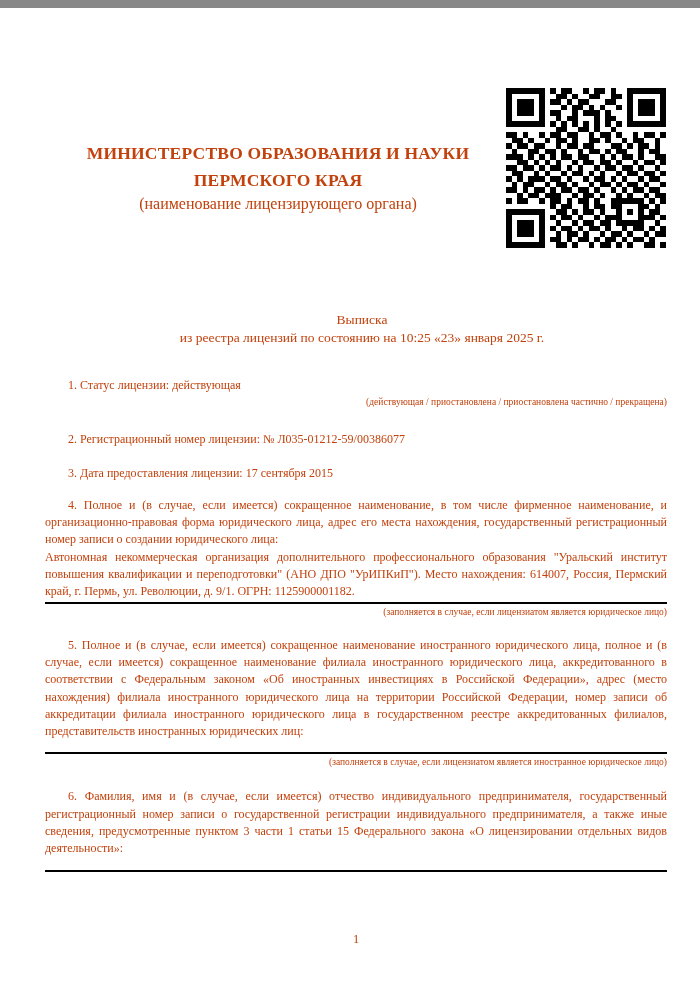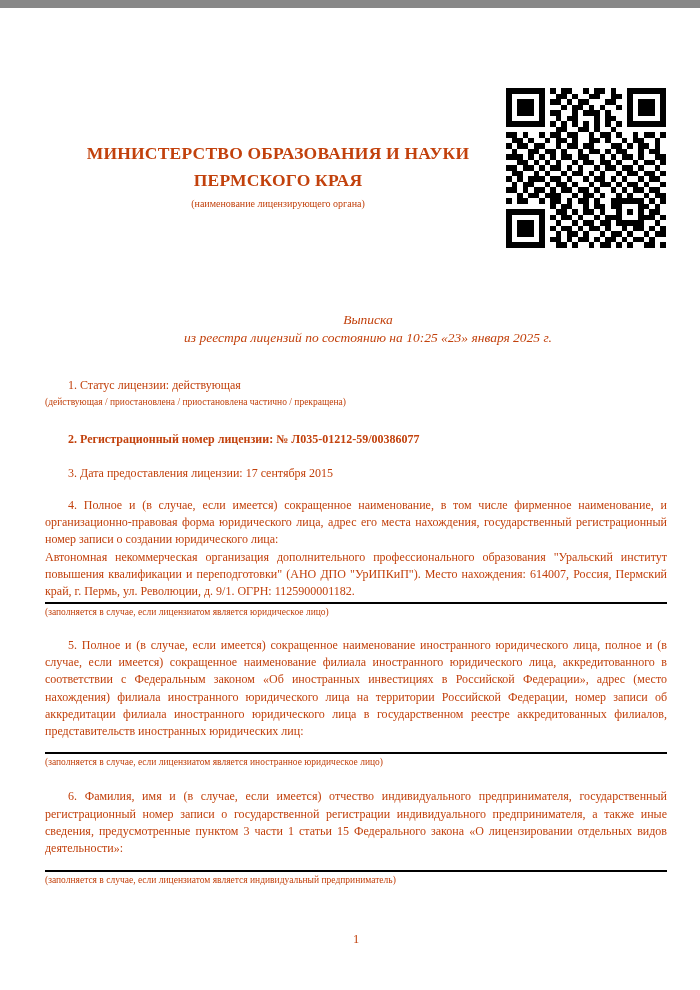--- a/index.html
+++ b/index.html
@@ -22,59 +22,58 @@
     text-align:center;
   }
   .org-name{
     font-size:17.5px;
     font-weight:bold;
     line-height:27px;
     letter-spacing:.2px;
   }
   .org-caption{
     margin-top:3px;
-    font-size:10px;
+    font-size:16px;
     line-height:13px;
   }
   
   .qr{
     position:absolute;
     left:506px;top:80px;
     width:160px;height:160px;
   }
   .qr svg{width:160px;height:160px;shape-rendering:crispEdges;display:block;}
   
   .doc-title{
     margin-top:101px;
     text-align:center;
     font-size:13.5px;
     line-height:17.5px;
     position:relative;
-    left:12px;
-    font-style:italic;
+    left:6px;
   }
   
   .item{font-size:12px;line-height:17.3px;}
   .single{margin-top:0;text-indent:23px;}
   .para{text-align:justify;text-indent:23px;}
   .value-para{text-align:justify;text-indent:0;}
   .caption{
     font-size:9.5px;
     line-height:13px;
-    text-align:left;
+    text-align:right;
     margin-top:2px;
   }
   .rule{
     height:2px;
     background:#000;
     margin-top:1px;
   }
   .rule.standalone{margin-top:12px;}
   .m-item1{margin-top:31px;}
-  .m-item2{margin-top:22px;font-weight:bold;}
+  .m-item2{margin-top:22px;}
   .m-item3{margin-top:16px;}
   .m-item4{margin-top:15px;}
   .m-item5{margin-top:18px;}
   .m-item6{margin-top:19px;}
   .m-item7{margin-top:26px;}
   .page-number{
     position:absolute;
     left:45px;right:33px;
     top:924px;
     text-align:center;
@@ -118,20 +117,19 @@
     <div class="item value-para">Автономная некоммерческая организация дополнительного профессионального образования "Уральский институт повышения квалификации и переподготовки" (АНО ДПО "УрИПКиП"). Место нахождения: 614007, Россия, Пермский край, г. Пермь, ул. Революции, д. 9/1. ОГРН: 1125900001182.</div>
     <div class="rule"></div>
     <div class="caption">(заполняется в случае, если лицензиатом является юридическое лицо)</div>
 
     <div class="item para m-item5">5. Полное и (в случае, если имеется) сокращенное наименование иностранного юридического лица, полное и (в случае, если имеется) сокращенное наименование филиала иностранного юридического лица, аккредитованного в соответствии с Федеральным законом «Об иностранных инвестициях в Российской Федерации», адрес (место нахождения) филиала иностранного юридического лица на территории Российской Федерации, номер записи об аккредитации филиала иностранного юридического лица в государственном реестре аккредитованных филиалов, представительств иностранных юридических лиц:</div>
     <div class="rule standalone"></div>
     <div class="caption">(заполняется в случае, если лицензиатом является иностранное юридическое лицо)</div>
 
     <div class="item para m-item6">6. Фамилия, имя и (в случае, если имеется) отчество индивидуального предпринимателя, государственный регистрационный номер записи о государственной регистрации индивидуального предпринимателя, а также иные сведения, предусмотренные пунктом 3 части 1 статьи 15 Федерального закона «О лицензировании отдельных видов деятельности»:</div>
     <div class="rule standalone"></div>
-    <div class="caption">(заполняется в случае, если лицензиатом является индивидуальный предприниматель)</div>
 
 
   </div>
 
   <div class="page-number">1</div>
 
 </div>
 
 </body></html>

